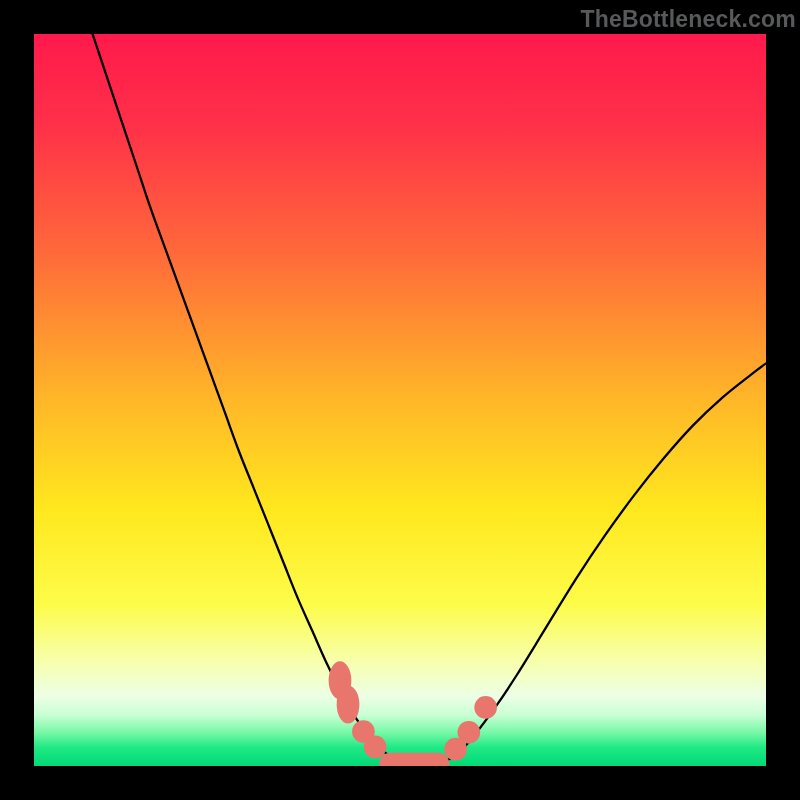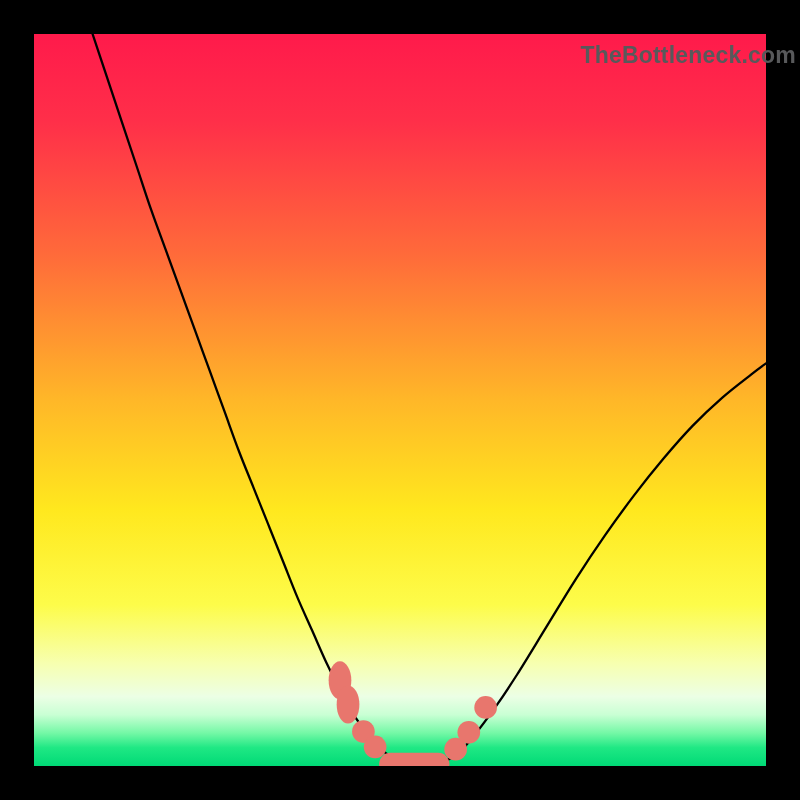--- a/index.html
+++ b/index.html
@@ -58,14 +58,14 @@
           <ellipse cx="314.028" cy="670.512" rx="11.346" ry="19.032" fill="#e8766d" stroke="#c24b43" stroke-width="0"></ellipse>
           <circle cx="329.40000000000003" cy="697.596" r="11.346" fill="#e8766d" stroke="#c24b43" stroke-width="0"></circle>
           <circle cx="341.112" cy="712.968" r="11.346" fill="#e8766d" stroke="#c24b43" stroke-width="0"></circle>
           <rect x="345.13800000000003" y="718.824" width="70.27199999999999" height="22.692" rx="11.346" ry="11.346" fill="#e8766d" stroke="#c24b43" stroke-width="0"></rect>
           <circle cx="421.63200000000006" cy="715.164" r="11.346" fill="#e8766d" stroke="#c24b43" stroke-width="0"></circle>
           <circle cx="434.808" cy="698.328" r="11.346" fill="#e8766d" stroke="#c24b43" stroke-width="0"></circle>
           <circle cx="451.644" cy="673.44" r="11.346" fill="#e8766d" stroke="#c24b43" stroke-width="0"></circle>
         </g>
       </svg>
     </div>
-  <div class="watermark" id="wm" style="right: 4px; top: 6px; font-size: 23px; margin-top: 36px;">TheBottleneck.com</div>
+  <div class="watermark" id="wm" style="right: 4px; top: 6px; font-size: 23px;">TheBottleneck.com</div>
 </div>
 
 </body></html>

